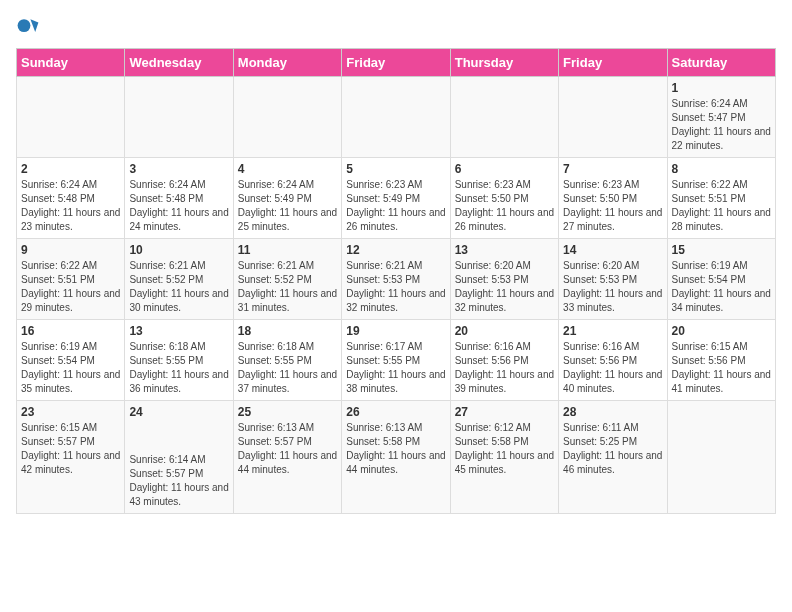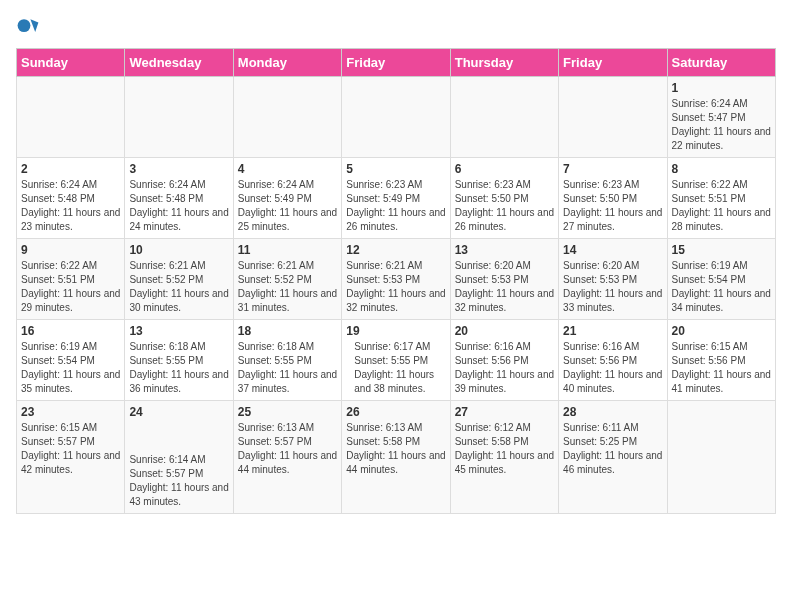--- a/index.html
+++ b/index.html
@@ -227,21 +227,21 @@
 Daylight: 11 hours and 36 minutes.</div>
         </td>
         <td>
           <span class="day-number">18</span>
           <div class="cell-text" style="white-space: pre-line;">Sunrise: 6:18 AM
 Sunset: 5:55 PM
 Daylight: 11 hours and 37 minutes.</div>
         </td>
         <td>
           <span class="day-number">19</span>
-          <div class="cell-text" style="white-space: pre-line; margin-left: 8px;">Sunrise: 6:17 AM
+          <div class="cell-text" style="white-space: pre-line;">Sunrise: 6:17 AM
 Sunset: 5:55 PM
 Daylight: 11 hours and 38 minutes.</div>
         </td>
         <td>
           <span class="day-number">20</span>
           <div class="cell-text" style="white-space: pre-line;">Sunrise: 6:16 AM
 Sunset: 5:56 PM
 Daylight: 11 hours and 39 minutes.</div>
         </td>
         <td>

